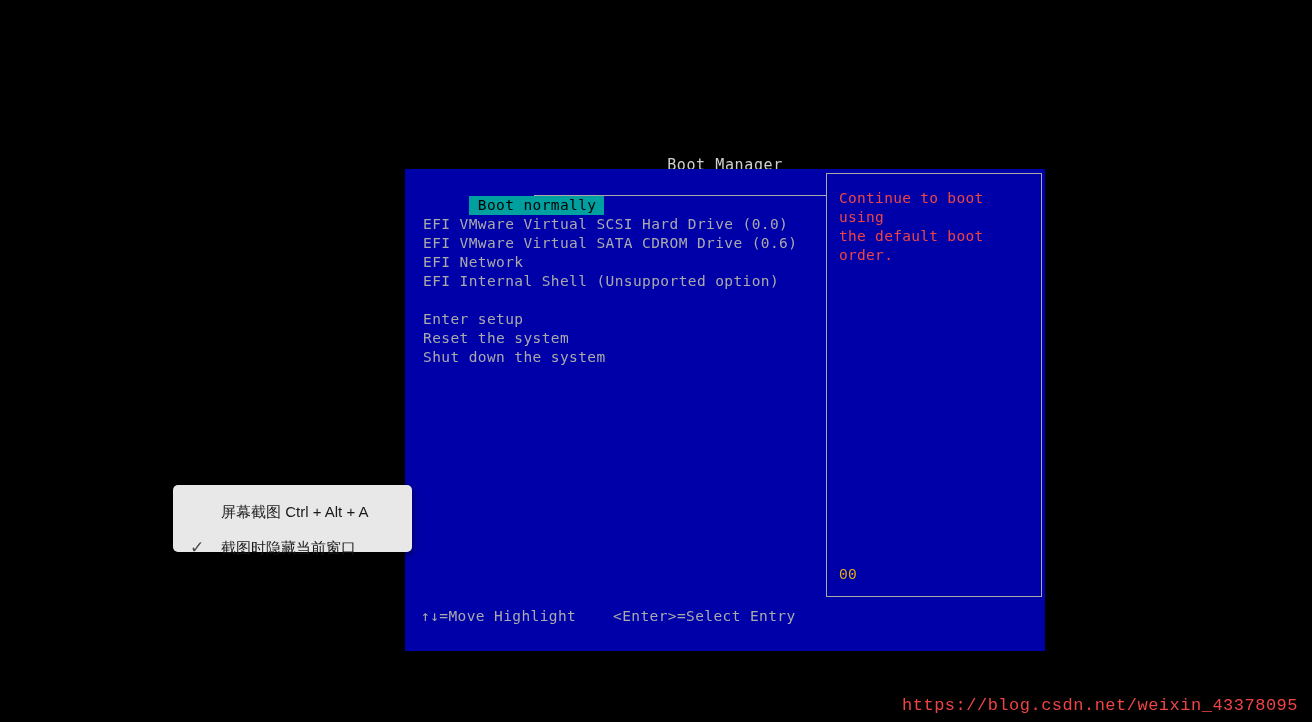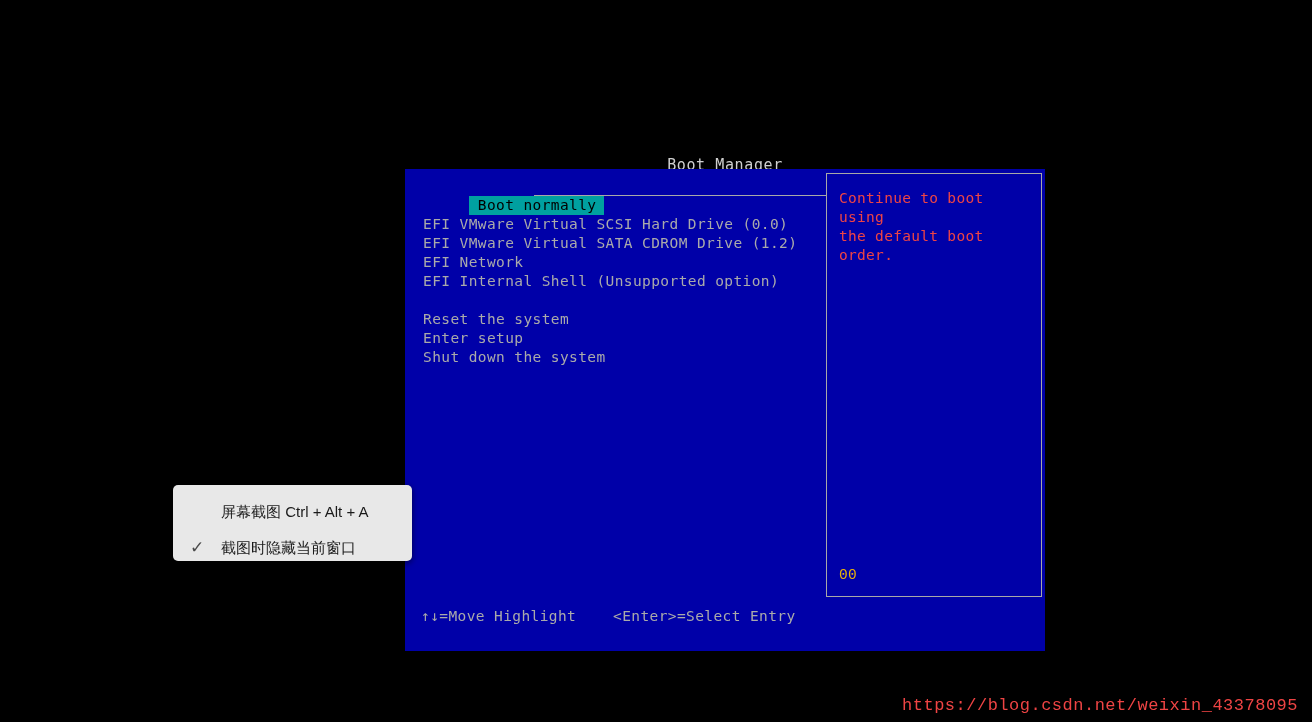--- a/index.html
+++ b/index.html
@@ -149,21 +149,21 @@
     left: 208px;
     top: 0;
   }
 
   
   #context-menu {
     position: absolute;
     left: 173px;
     top: 485px;
     width: 239px;
-    height: 76px;
+    height: 67px;
     background: #e8e8e8;
     border-radius: 5px;
     box-shadow: 0 2px 6px rgba(0,0,0,0.55);
   }
 
   .ctx-item {
     position: absolute;
     left: 0;
     width: 239px;
     height: 38px;
@@ -212,28 +212,28 @@
 
 <div id="bios-window">
 
   <div id="menu-column">
     <div class="menu-row selected">
       <span class="sel-box">Boot normally</span>
     </div>
     <div class="menu-row spacer"></div>
 
     <div class="menu-row">EFI VMware Virtual SCSI Hard Drive (0.0)</div>
-    <div class="menu-row">EFI VMware Virtual SATA CDROM Drive (1.2)</div>
+    <div class="menu-row">EFI VMware Virtual SATA CDROM Drive (0.6)</div>
     <div class="menu-row">EFI Network</div>
     <div class="menu-row">EFI Internal Shell (Unsupported option)</div>
 
     <div class="menu-row spacer"></div>
 
+    <div class="menu-row">Enter setup</div>
     <div class="menu-row">Reset the system</div>
-    <div class="menu-row">Enter setup</div>
     <div class="menu-row">Shut down the system</div>
   </div>
 
   <div id="connector-line"></div>
 
   <div id="help-panel">
     <div id="help-text">Continue to boot using
 the default boot order.</div>
     <div id="help-code">00</div>
   </div>

